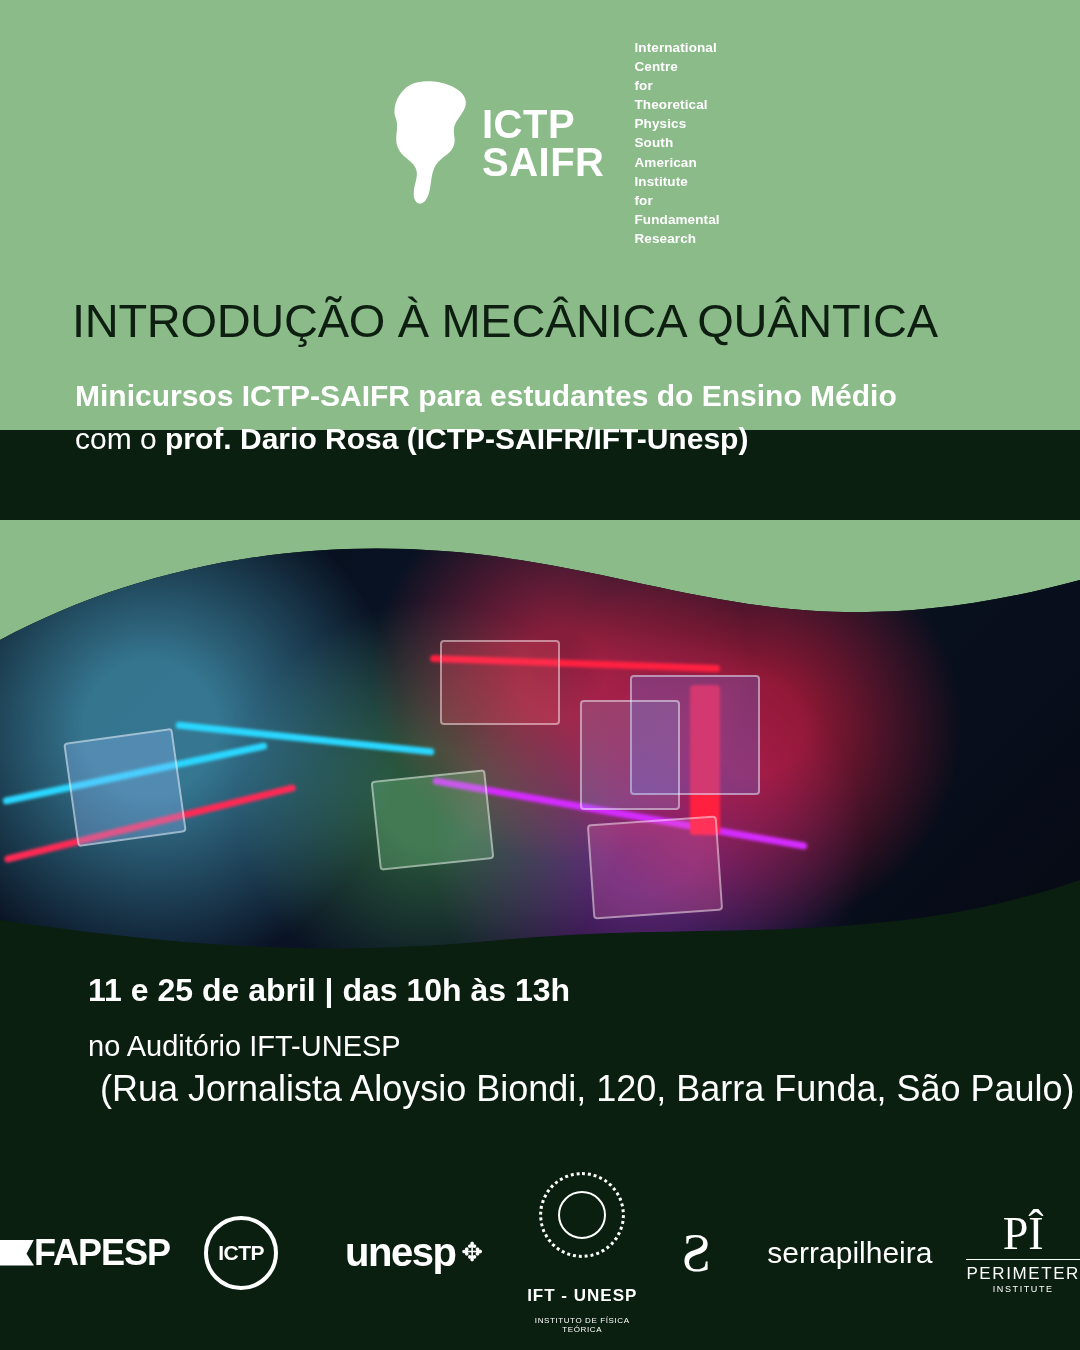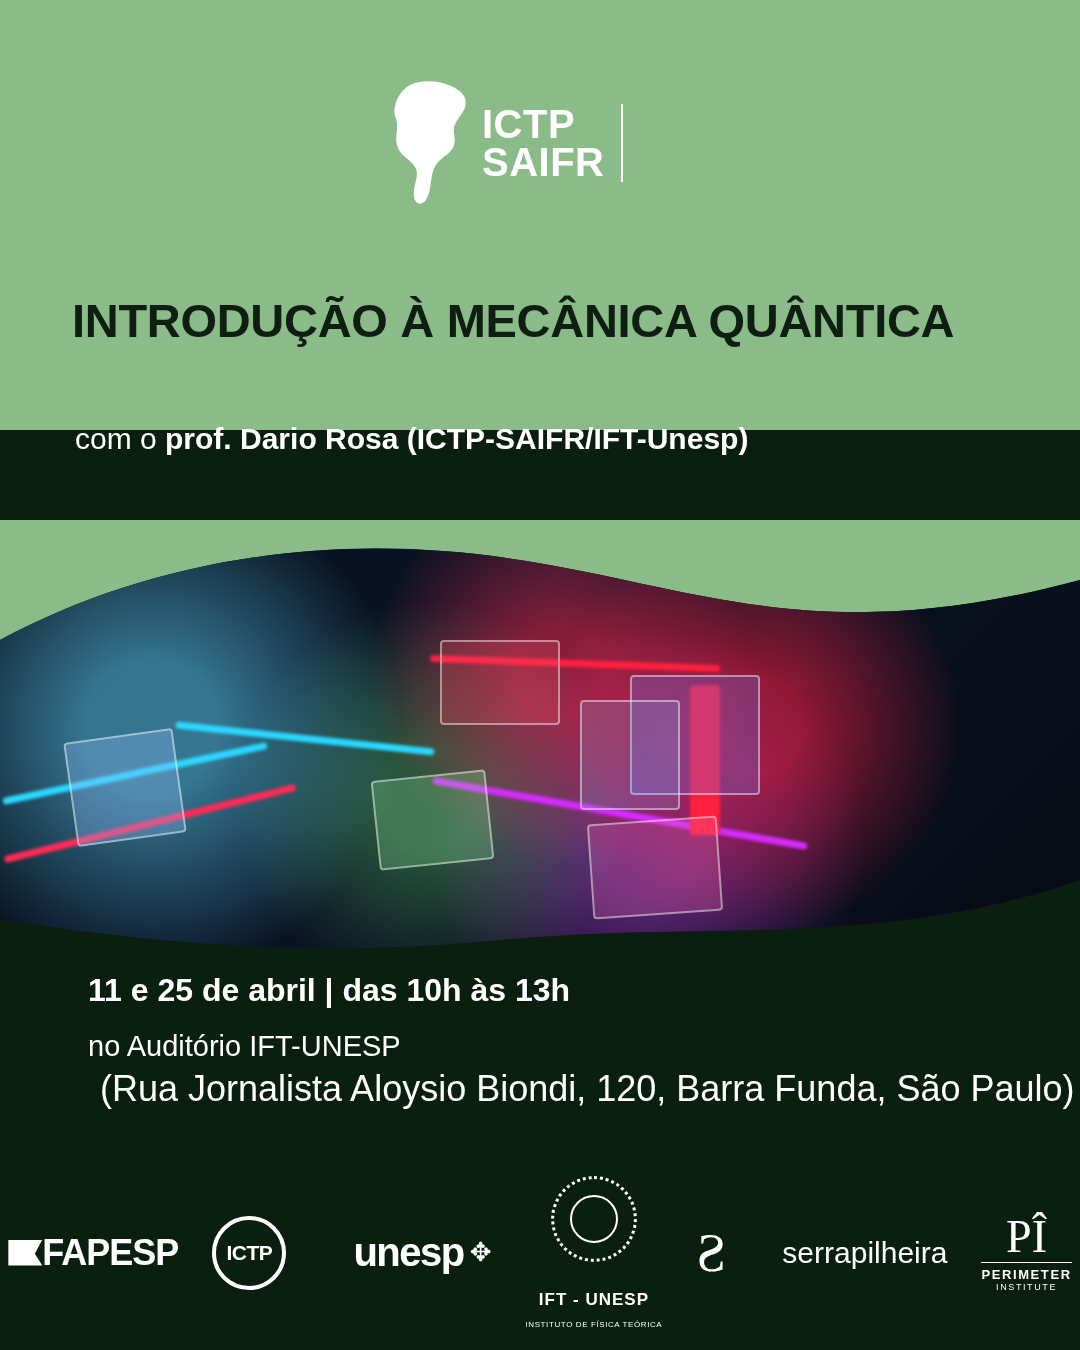--- a/index.html
+++ b/index.html
@@ -53,21 +53,21 @@
   }
   .logo-sub {
     color: #ffffff; font-size: 13.5px; font-weight: bold;
     line-height: 1.42; letter-spacing: 0.1px;
   }
 
   
   .headline {
     position: absolute; left: 72px; top: 293px;
     width: 950px;
-    font-size: 47px; font-weight: bold; color: #0e1f12;
+    font-size: 47px; font-weight: normal; color: #0e1f12;
     letter-spacing: -0.3px;
   }
   .sub1 {
     position: absolute; left: 75px; top: 377px;
     width: 930px;
     font-size: 30px; font-weight: bold; color: #ffffff;
     line-height: 1.25;
   }
   .sub2 {
     position: absolute; left: 75px; top: 420px;
@@ -163,21 +163,21 @@
   }
   .iftu .n1 { font-size: 17px; font-weight: bold; letter-spacing: 1px; margin-top: 28px; }
   .iftu .n2 { font-size: 8px; letter-spacing: 0.6px; margin-top: 10px; }
 
   .serra { gap: 8px; }
   .serra .glyph { font-size: 54px; line-height: 1; font-family: "Liberation Serif", serif; }
   .serra .word { font-size: 30px; margin-left: 48px; }
 
   .pi { text-align: center; }
   .pi .big { font-size: 46px; line-height: 1; font-family: "Liberation Serif", serif; }
-  .pi .n1 { font-size: 13px; font-weight: bold; letter-spacing: 1.6px; border-top: 1px solid #fff; padding-top: 4px; margin-top: 2px;}
+  .pi .n1 { font-size: 17px; font-weight: normal; letter-spacing: 1.6px; border-top: 1px solid #fff; padding-top: 4px; margin-top: 2px;}
   .pi .n2 { font-size: 9px; letter-spacing: 1.6px; }
 </style>
 </head>
 <body>
 
 <div id="poster">
 
   <svg width="0" height="0" style="position:absolute">
     <defs>
       <clipPath id="bandClip" clipPathUnits="userSpaceOnUse">
@@ -196,23 +196,30 @@
 
   <div class="logo-block">
     <svg class="map-svg" viewBox="0 0 100 120">
       <path fill="#ffffff" d="M35,3 C52,0 72,6 78,16 C84,26 74,34 70,42 C66,50 72,56 68,64 C64,72 54,74 50,84 C46,94 48,106 42,114 C37,120 31,116 31,108 C31,98 36,92 33,84 C30,76 20,74 16,64 C12,54 18,46 14,36 C10,26 18,6 35,3 Z"></path>
     </svg>
     <div class="ictp-words">
       <div class="l1">ICTP</div>
       <div class="l2">SAIFR</div>
     </div>
     <div class="logo-divider"></div>
+    <div class="logo-sub">
+      <div>International Centre</div>
+      <div>for Theoretical Physics</div>
+      <div>South American Institute</div>
+      <div>for Fundamental Research</div>
+    </div>
   </div>
 
   <div class="headline">INTRODUÇÃO À MECÂNICA QUÂNTICA</div>
+  <div class="sub1">Minicursos ICTP-SAIFR para estudantes do Ensino Médio</div>
   <div class="sub2">
     <span>com o </span><b>prof. Dario Rosa (ICTP-SAIFR/IFT-Unesp)</b>
   </div>
 
   <div class="photo-band">
     <div class="photo-inner">
 
       <div class="beam" style="left:0;top:250px;width:270px;background:#2ad7ff;transform:rotate(-12deg);"></div>
       <div class="beam" style="left:0;top:300px;width:300px;background:#ff2a55;transform:rotate(-14deg);"></div>
       <div class="beam" style="left:175px;top:215px;width:260px;background:#2ad7ff;transform:rotate(6deg);"></div>

